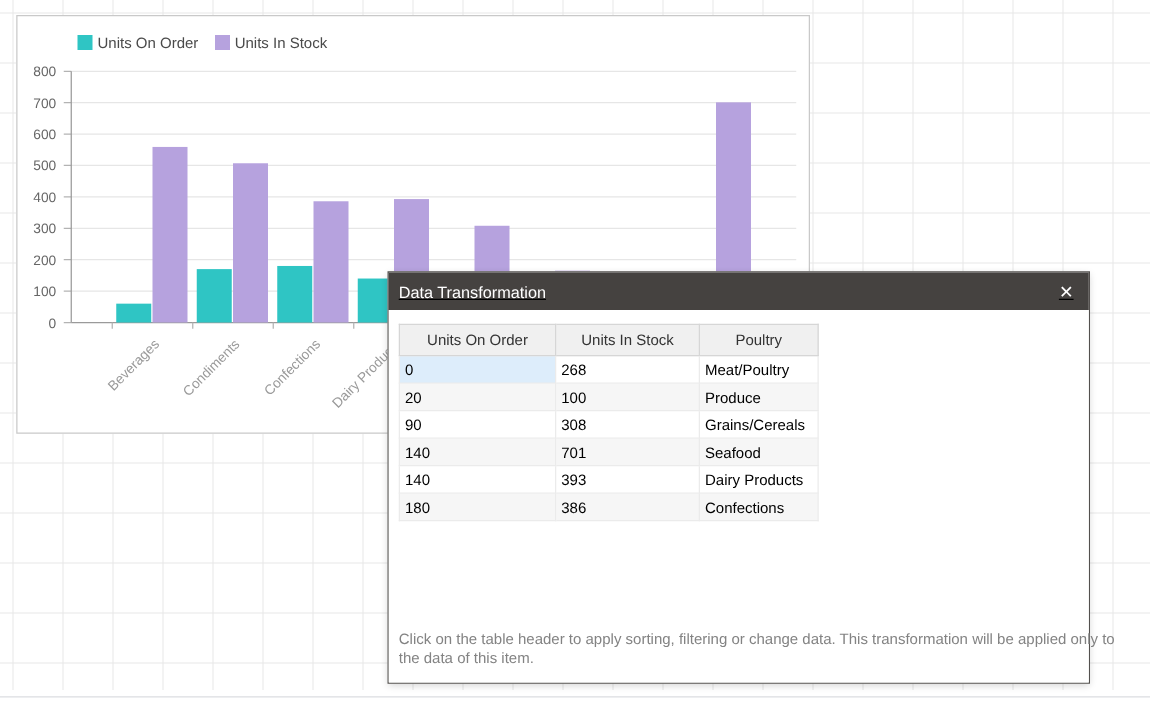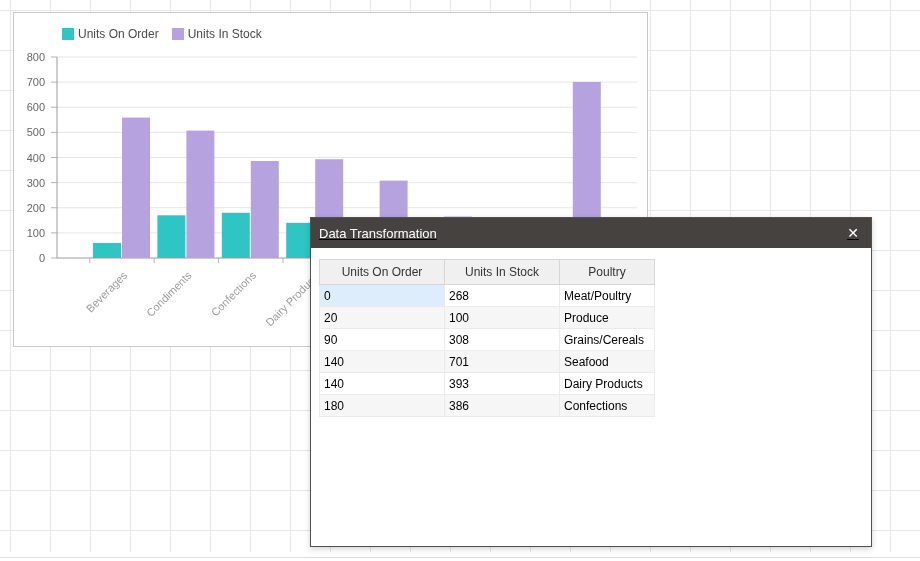--- a/index.html
+++ b/index.html
@@ -165,15 +165,16 @@
               <td>393</td>
               <td>Dairy Products</td>
             </tr>
             <tr>
               <td>180</td>
               <td>386</td>
               <td>Confections</td>
             </tr>
           </tbody>
       </table>
+      <div class="dialog-note">Click on the table header to apply sorting, filtering or change data. This transformation will be applied only to the data of this item.</div>
     </div>
   </div>
 </div>
 
 </body></html>

